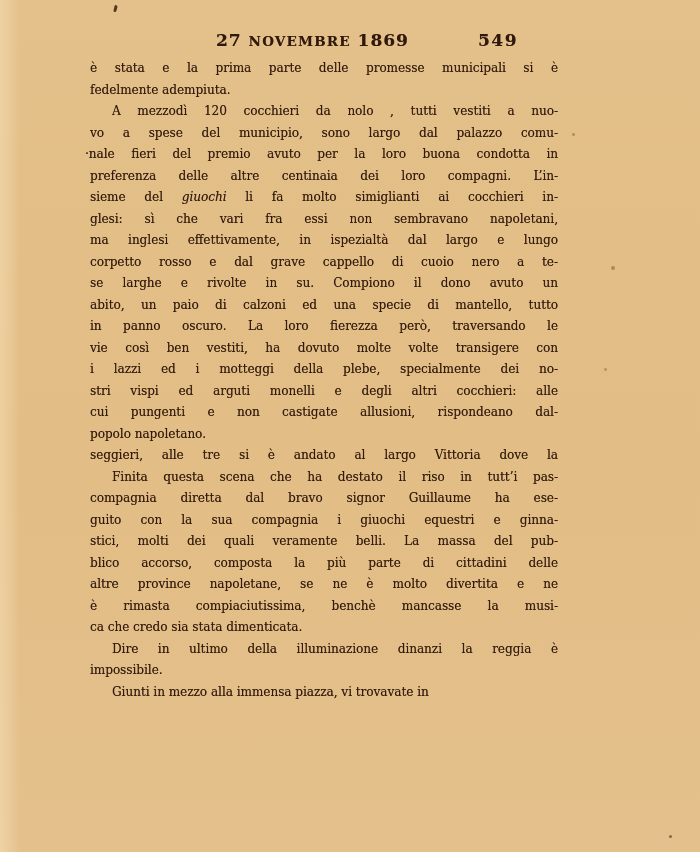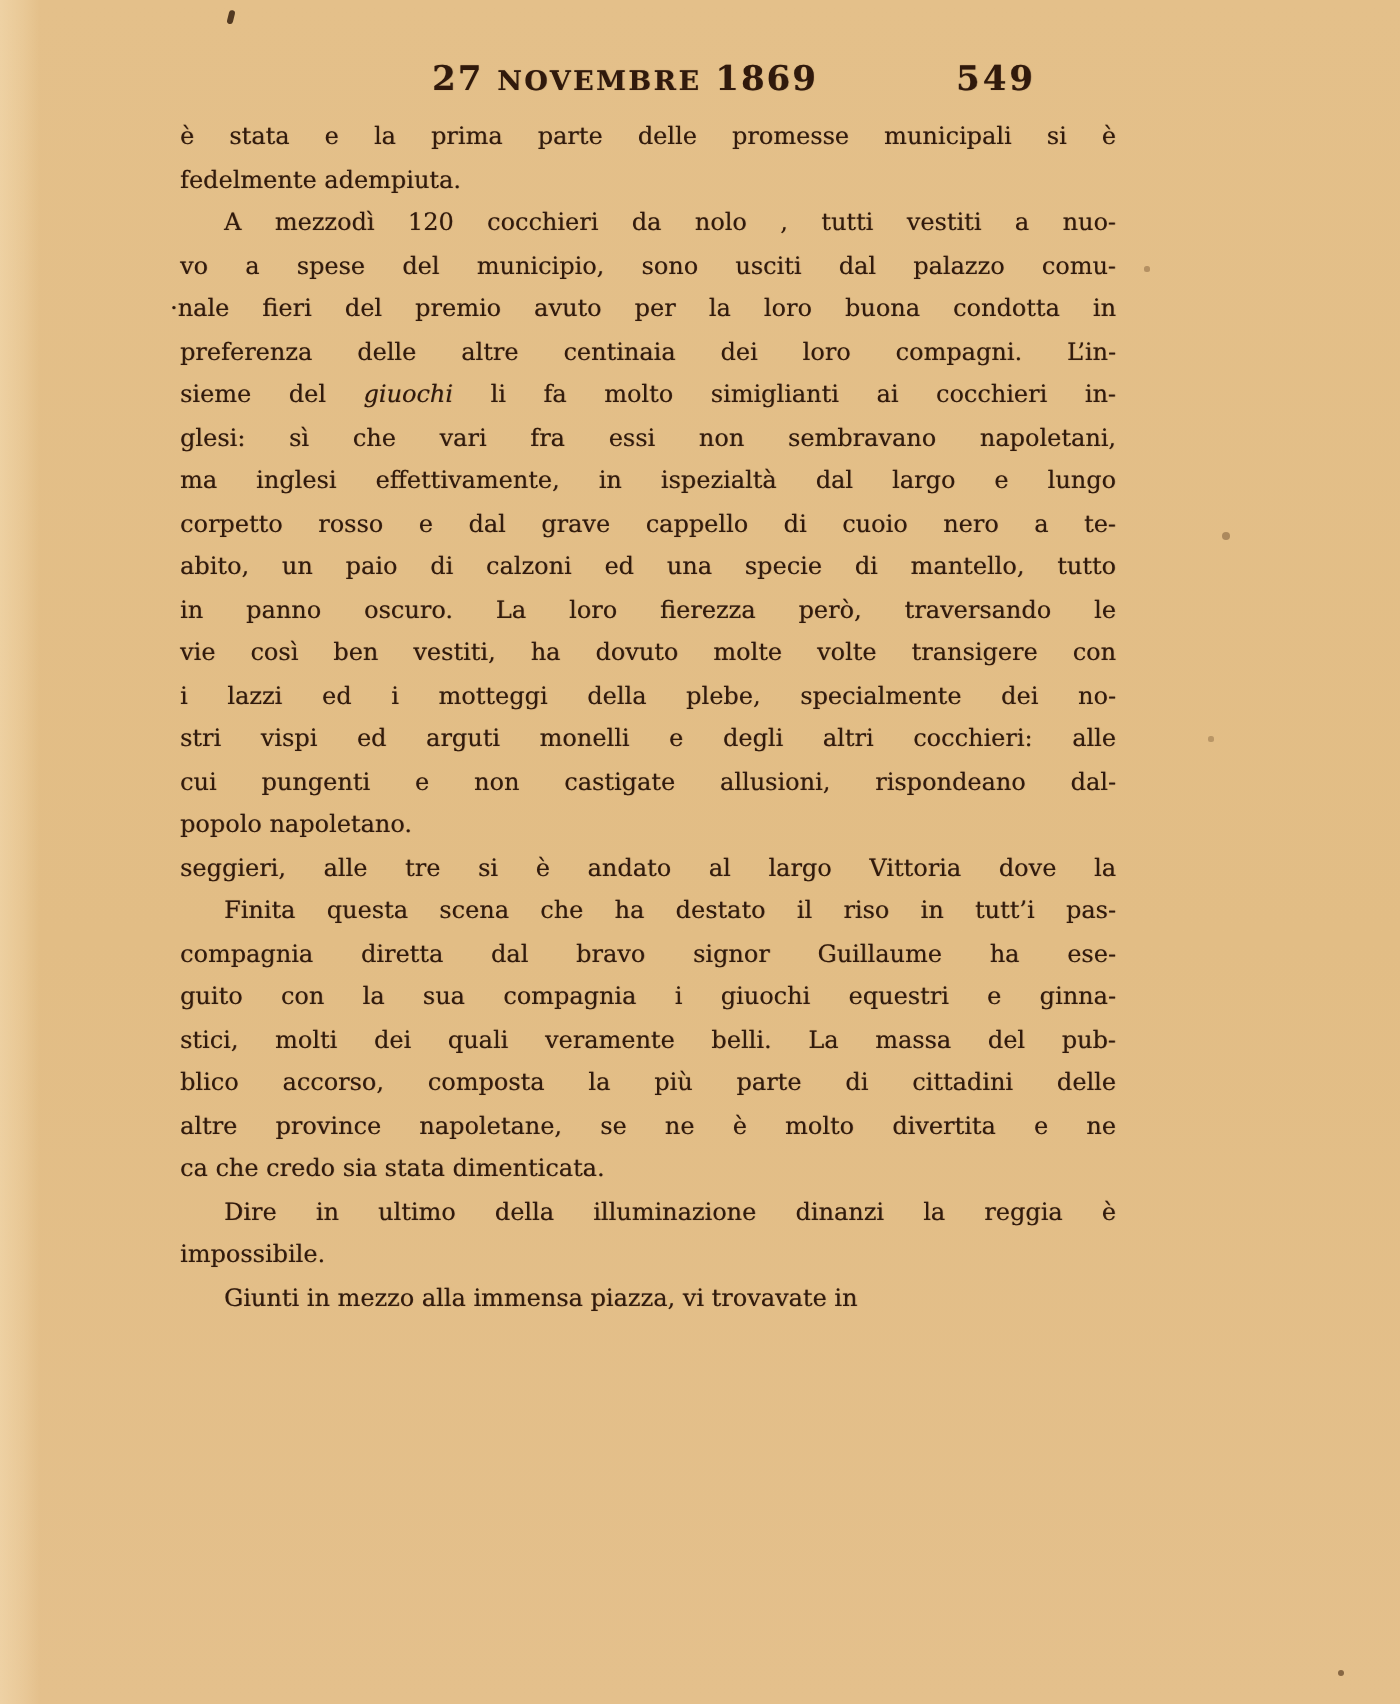--- a/index.html
+++ b/index.html
@@ -50,41 +50,43 @@
 <div class="page">
 
   <div class="header-date"><span>27</span> <span class="sc">NOVEMBRE</span> <span>1869</span></div>
 
   <div class="page-number">549</div>
 
   <div class="textblock">
       <div class="line"><span>è stata e la prima parte delle promesse municipali si è</span></div>
       <div class="line end"><span>fedelmente adempiuta.</span></div>
       <div class="line ind"><span>A mezzodì 120 cocchieri da nolo , tutti vestiti a nuo-</span></div>
-      <div class="line"><span>vo a spese del municipio, sono usciti dal palazzo comu-</span></div>
+      <div class="line"><span>vo a spese del municipio, sono largo dal palazzo comu-</span></div>
       <div class="line hang"><span>·nale fieri del premio avuto per la loro buona condotta in</span></div>
       <div class="line"><span>preferenza delle altre centinaia dei loro compagni. L’in-</span></div>
       <div class="line"><span>sieme del </span><span class="it">giuochi</span><span> li fa molto simiglianti ai cocchieri in-</span></div>
       <div class="line"><span>glesi: sì che vari fra essi non sembravano napoletani,</span></div>
       <div class="line"><span>ma inglesi effettivamente, in ispezialtà dal largo e lungo</span></div>
       <div class="line"><span>corpetto rosso e dal grave cappello di cuoio nero a te-</span></div>
+      <div class="line"><span>se larghe e rivolte in su. Compiono il dono avuto un</span></div>
       <div class="line"><span>abito, un paio di calzoni ed una specie di mantello, tutto</span></div>
       <div class="line"><span>in panno oscuro. La loro fierezza però, traversando le</span></div>
       <div class="line"><span>vie così ben vestiti, ha dovuto molte volte transigere con</span></div>
       <div class="line"><span>i lazzi ed i motteggi della plebe, specialmente dei no-</span></div>
       <div class="line"><span>stri vispi ed arguti monelli e degli altri cocchieri: alle</span></div>
       <div class="line"><span>cui pungenti e non castigate allusioni, rispondeano dal-</span></div>
       <div class="line end"><span>popolo napoletano.</span></div>
       <div class="line"><span>seggieri, alle tre si è andato al largo Vittoria dove la</span></div>
       <div class="line ind"><span>Finita questa scena che ha destato il riso in tutt’i pas-</span></div>
       <div class="line"><span>compagnia diretta dal bravo signor Guillaume ha ese-</span></div>
       <div class="line"><span>guito con la sua compagnia i giuochi equestri e ginna-</span></div>
       <div class="line"><span>stici, molti dei quali veramente belli. La massa del pub-</span></div>
       <div class="line"><span>blico accorso, composta la più parte di cittadini delle</span></div>
       <div class="line"><span>altre province napoletane, se ne è molto divertita e ne</span></div>
+      <div class="line"><span>è rimasta compiaciutissima, benchè mancasse la musi-</span></div>
       <div class="line end"><span>ca che credo sia stata dimenticata.</span></div>
       <div class="line ind"><span>Dire in ultimo della illuminazione dinanzi la reggia è</span></div>
       <div class="line end"><span>impossibile.</span></div>
       <div class="line ind end"><span>Giunti in mezzo alla immensa piazza, vi trovavate in</span></div>
     </div>
 
   <div class="speck s1"></div>
   <div class="speck s2"></div>
   <div class="speck s3"></div>
   <div class="speck s4"></div>

